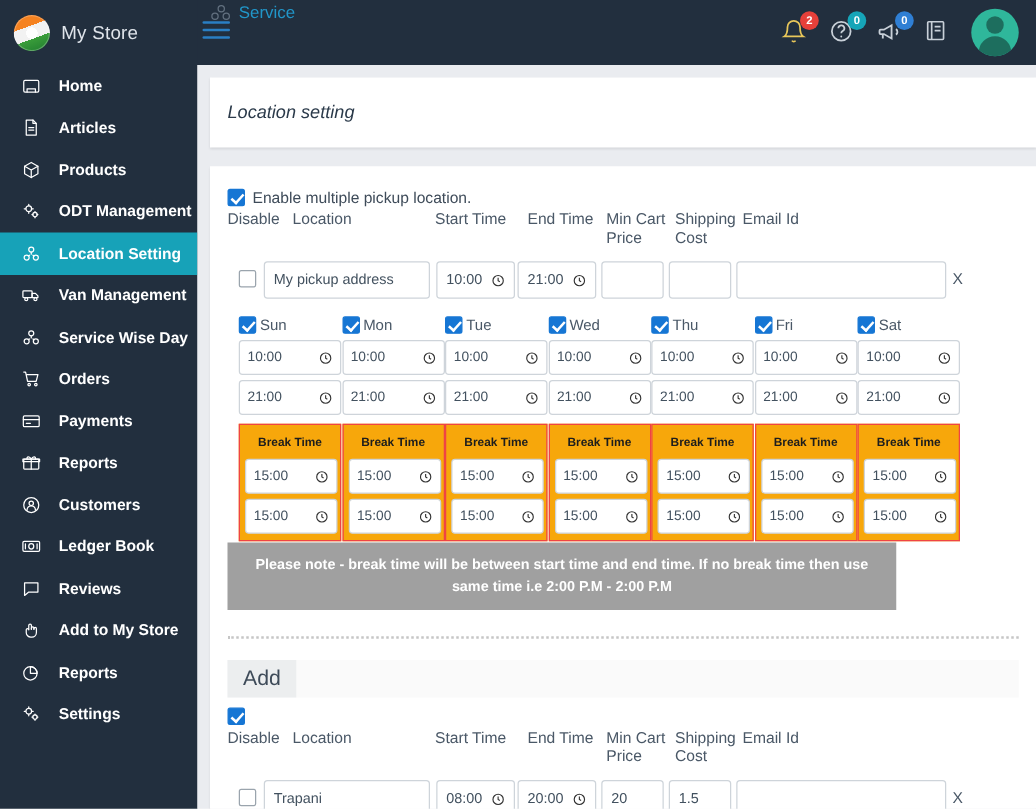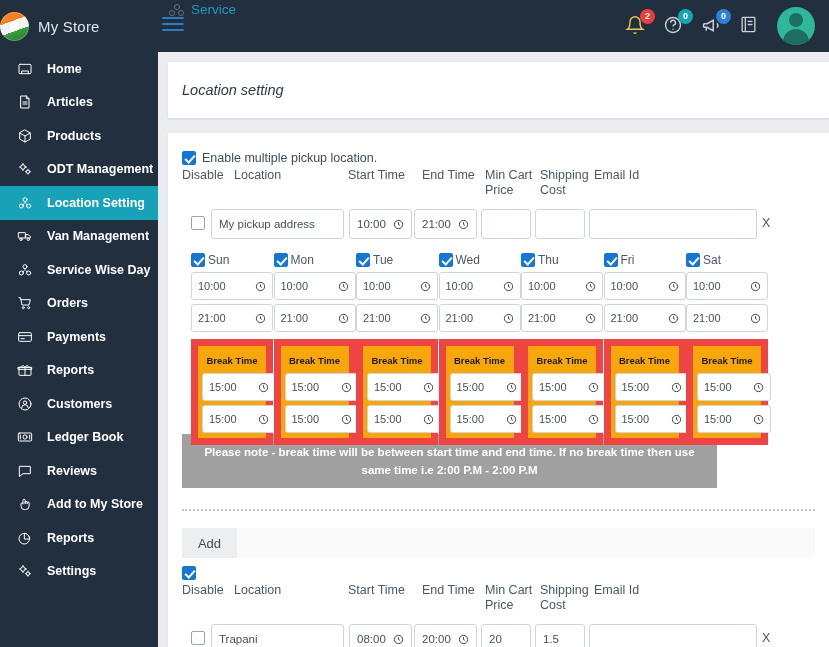--- a/index.html
+++ b/index.html
@@ -14,21 +14,21 @@
   
   .topbar {
     position: absolute; top: 0; left: 0;
     width: 829px; height: 52px;
     background: #222f3e;
     display: flex; align-items: center;
   }
   .brand {
     width: 158px; height: 52px;
     display: flex; align-items: center; gap: 9px;
-    padding-left: 0;
+    padding-left: 11px;
     background: #222f3e;
   }
   .brand-logo {
     width: 29px; height: 29px; border-radius: 50%;
     background:
       radial-gradient(circle at 50% 50%, rgba(255,255,255,0.95) 0 22%, rgba(255,255,255,0) 23%),
       linear-gradient(160deg, #f58220 0%, #f58220 34%, #f2f2f2 34%, #f2f2f2 62%, #3a9d3a 62%, #1e7a2e 100%);
     box-shadow: inset 0 0 0 1px rgba(255,255,255,0.25);
     flex: 0 0 auto;
   }
@@ -179,39 +179,39 @@
   .daycol { position: absolute; top: 0; width: 82px; }
   .daylab { display: flex; align-items: center; gap: 3px; font-size: 12px; color: #4a5867; height: 17px; }
   .tbox {
     margin-top: 4px; height: 28px; width: 82px;
     border: 1px solid #ced4da; border-radius: 3px; background: #fff;
     font-size: 11px; color: #42515f;
     display: flex; align-items: center; justify-content: space-between; padding: 0 6px;
   }
   .breakwrap {
     margin-top: 7px; width: 82px;
-    background: #f7a70b; border: 7px solid #ef4444;
+    background: #f7a70b; border: 1px solid #ef4444;
     padding: 4px 4px 5px 4px;
   }
   .breaklab { text-align: center; font-size: 9.5px; font-weight: 700; color: #1d1d1d; padding: 5px 0 7px; }
 
   .note {
     margin-top: 5px; width: 535px; background: #a0a0a0; color: #fff;
     font-size: 11.5px; font-weight: 700; text-align: center;
     padding: 9px 18px; line-height: 18px;
   }
 
   .divider {
     margin: 21px 14px 0 0; width: 633px;
     border-top: 2px dotted #c6c6c6;
   }
   .addbtn {
     margin-top: 17px; width: 55px; height: 30px;
     background: #eceeef; border: none;
-    font-size: 13px; color: #3e4b59;
+    font-size: 17px; color: #3e4b59;
     display: flex; align-items: center; justify-content: center;
     font-family: "Liberation Sans", sans-serif;
   }
   .addbar { position: relative; height: 30px; margin-top: 17px; }
   .addbar::after {
     content: ""; position: absolute; left: 0; top: 0; width: 633px; height: 30px;
     background: #fafafa; z-index: 0;
   }
   .addbar .addbtn { position: absolute; left: 0; top: 0; margin: 0; z-index: 1; }
 </style>

